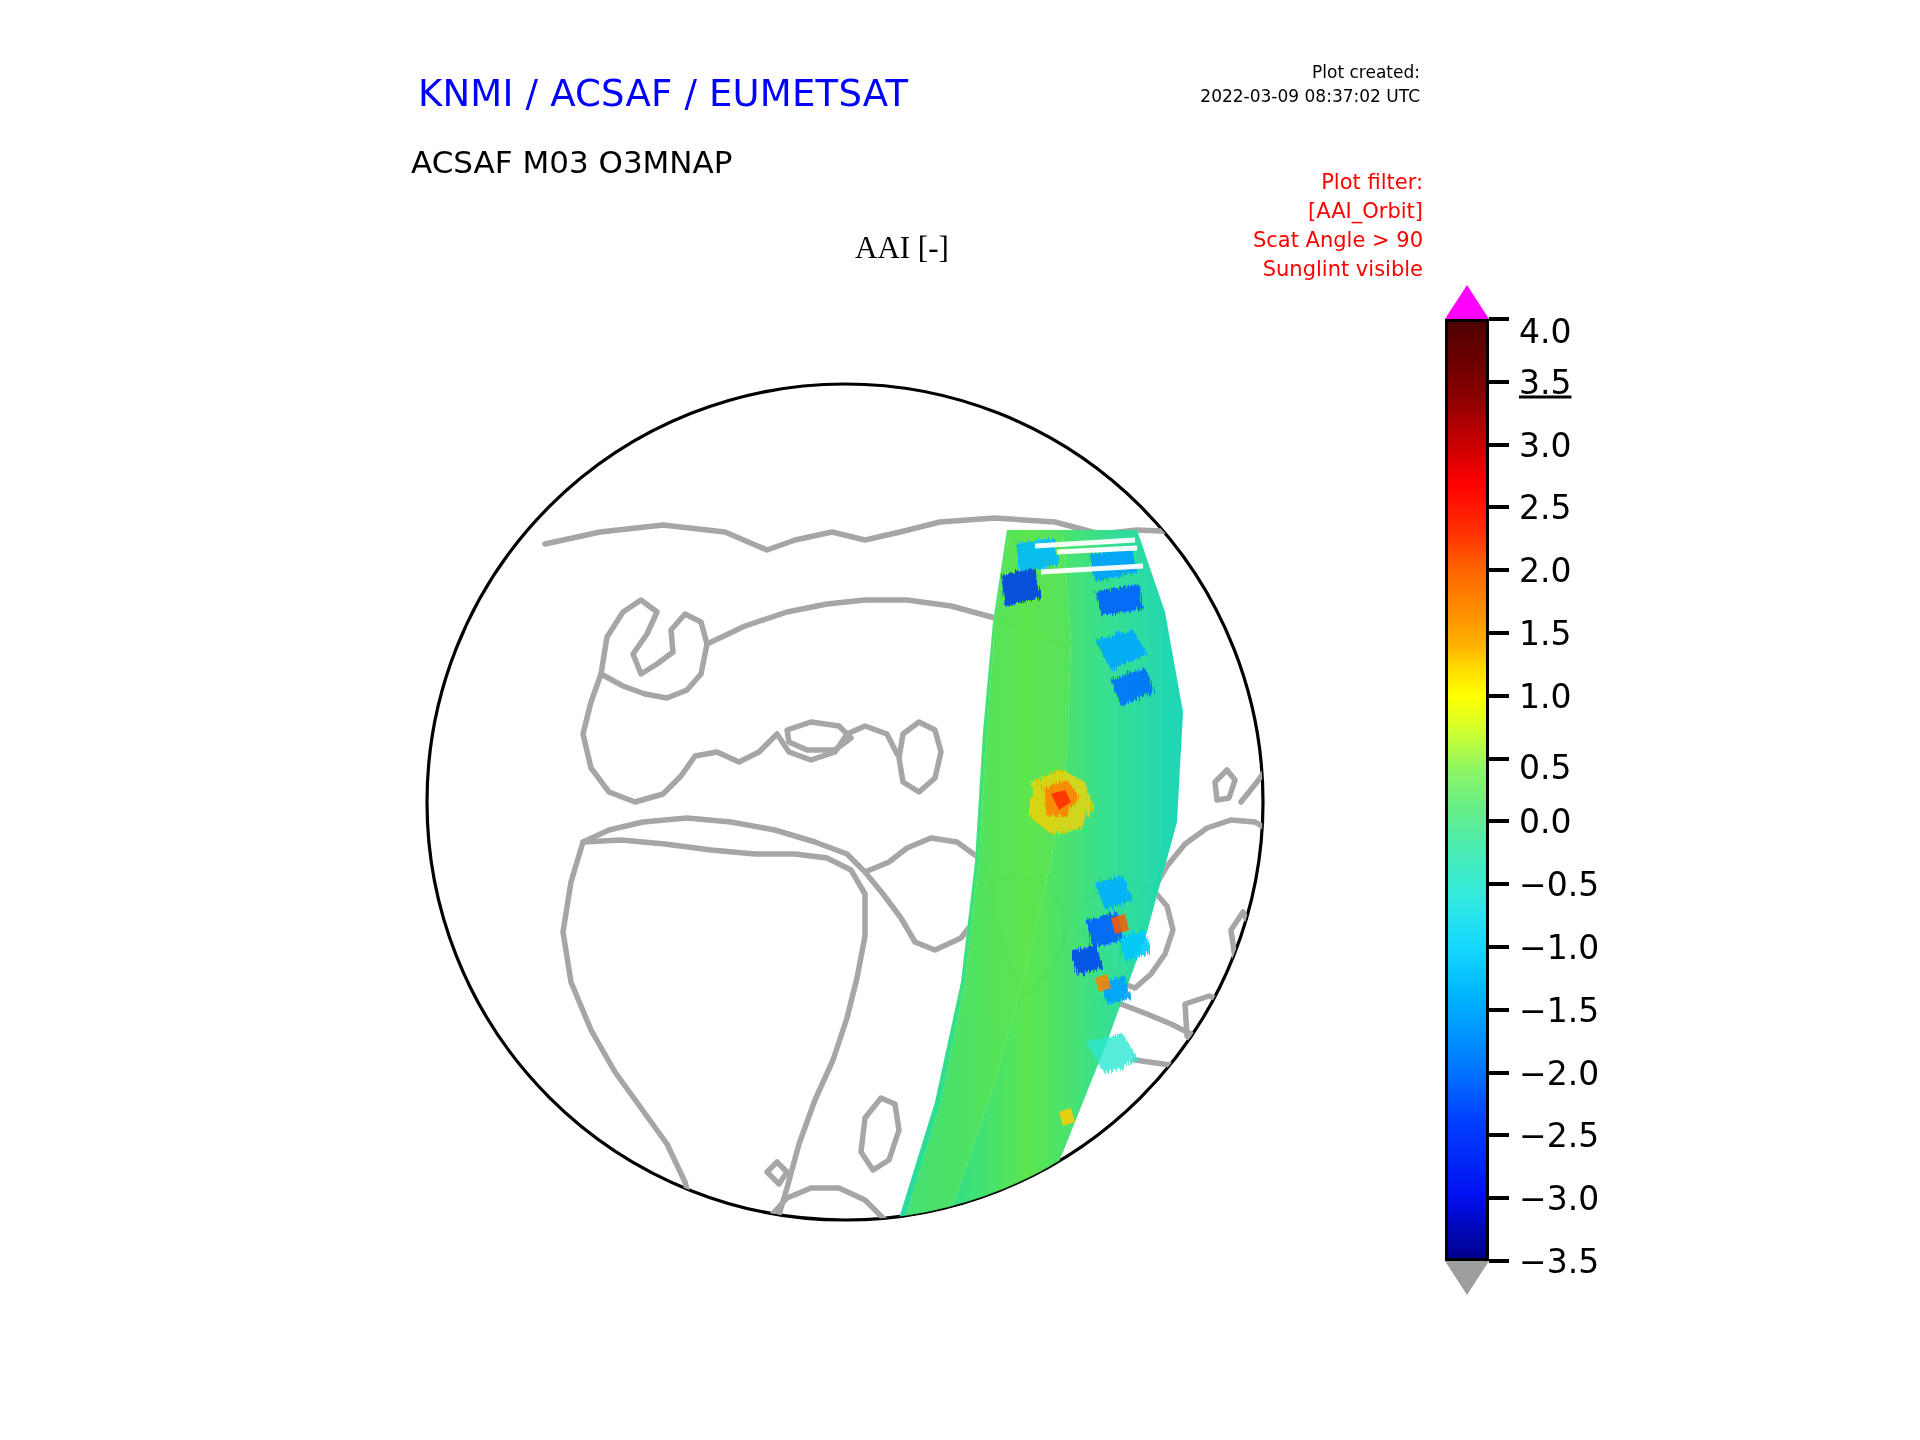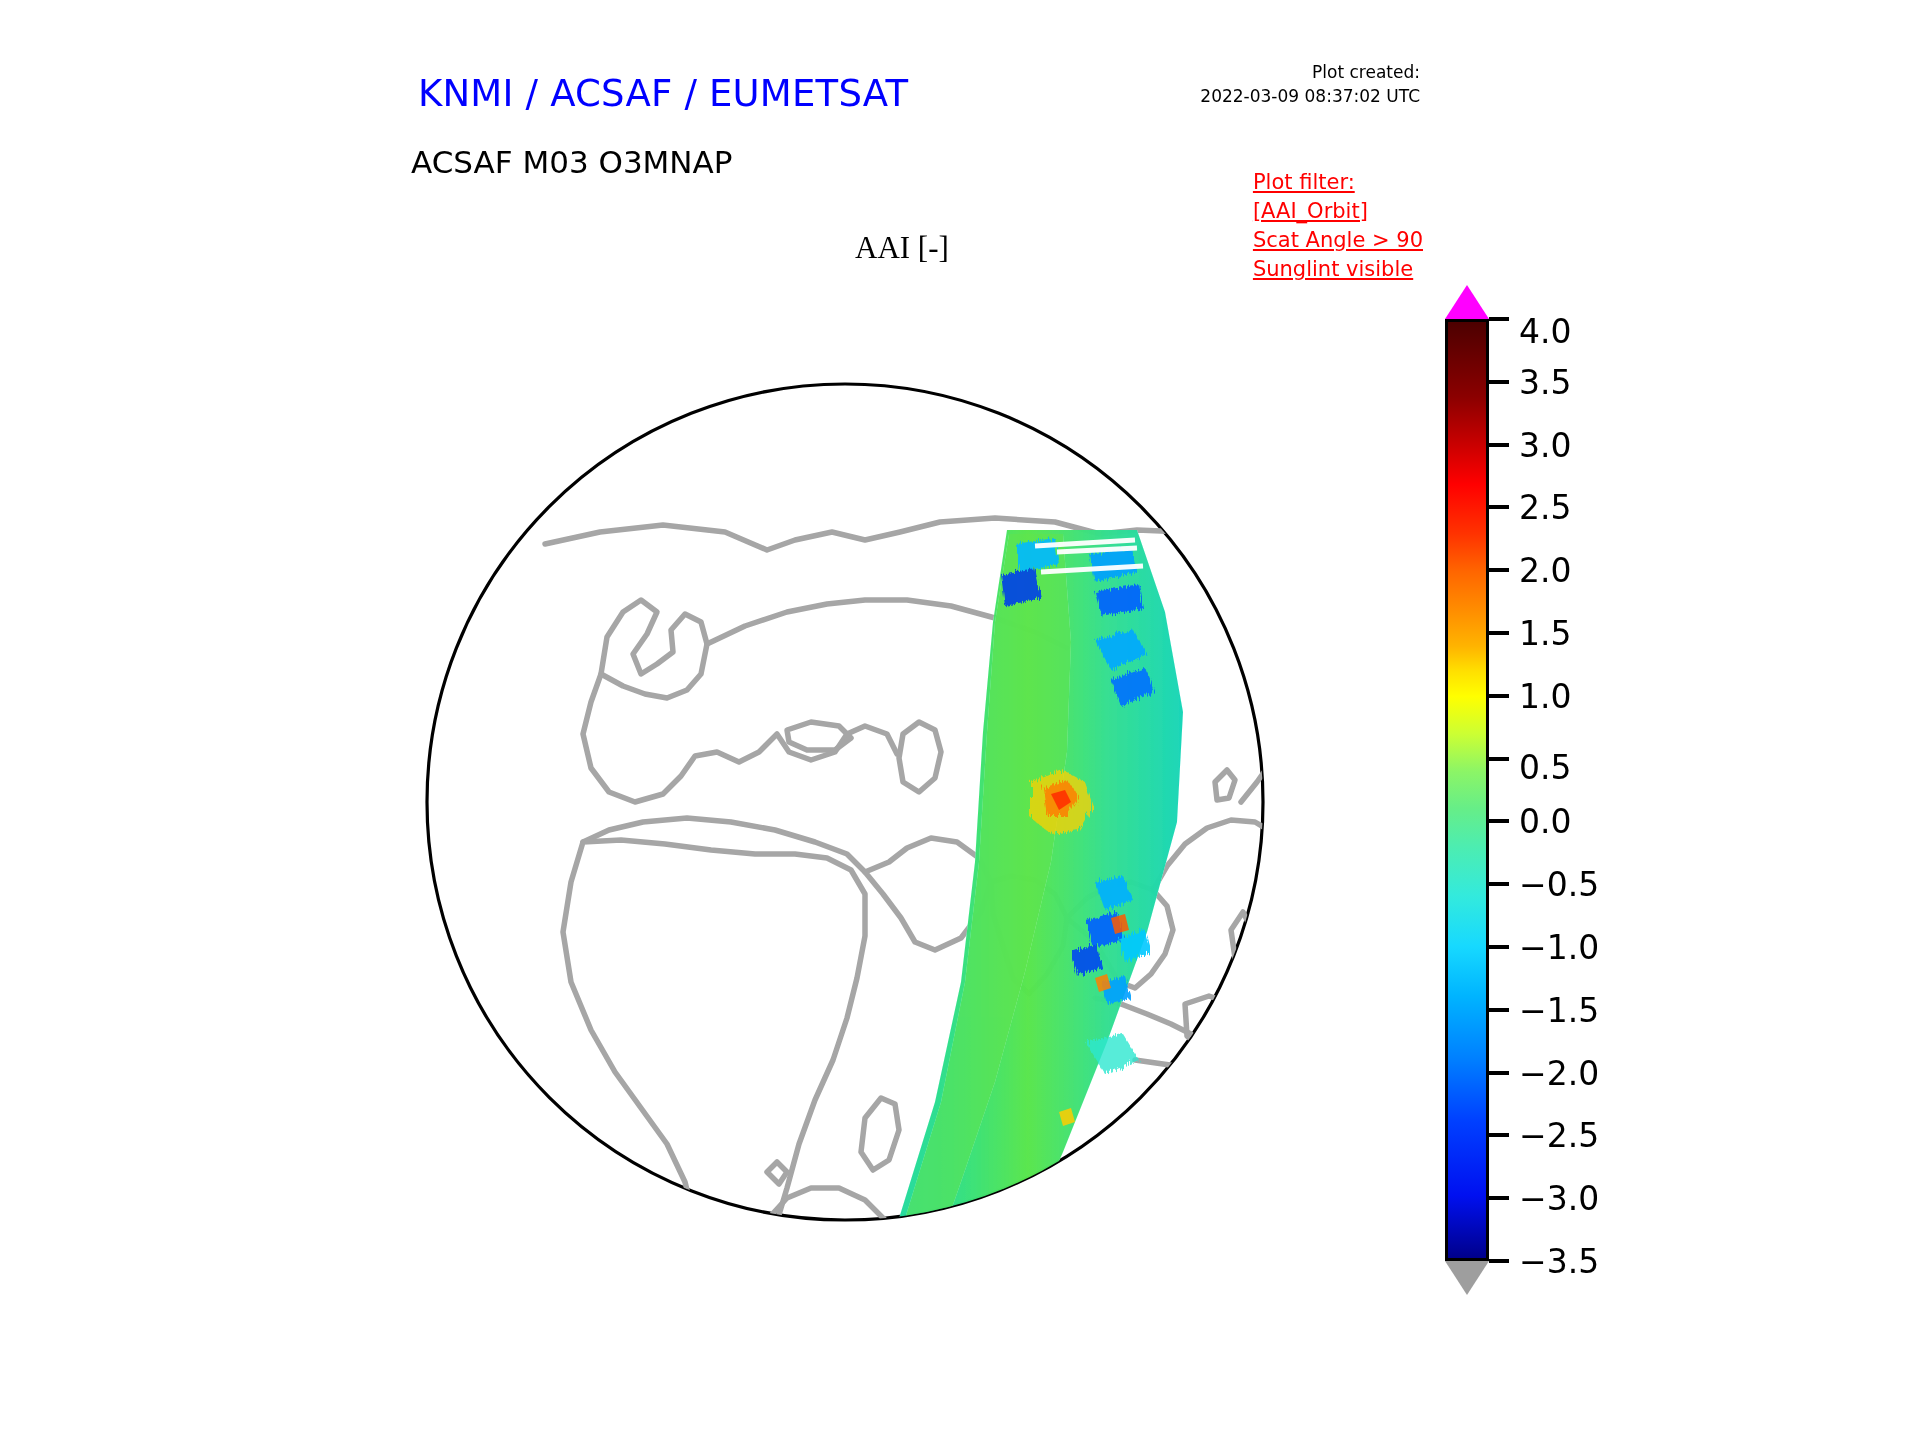--- a/index.html
+++ b/index.html
@@ -9,21 +9,21 @@
 
   .abs{position:absolute;}
 
   
   #org-title{left:418px;top:72px;font-size:37px;color:#0000ff;letter-spacing:.2px;white-space:nowrap;}
   #created-block{right:500px;top:60px;text-align:right;font-size:17px;line-height:24px;color:#000;white-space:nowrap;}
 
   #plot-title{left:411px;top:140px;font-size:31px;line-height:45px;color:#000;white-space:nowrap;}
   #quantity-title{left:855px;top:230px;font-size:31px;color:#000;white-space:nowrap;font-family:Liberation Serif, serif;}
 
-  #filter-block{right:497px;top:168px;text-align:left;font-size:21px;line-height:29px;color:#ff0000;white-space:nowrap;text-decoration:underline;}
+  #filter-block{right:497px;top:168px;text-align:right;font-size:21px;line-height:29px;color:#ff0000;white-space:nowrap;}
 
   
   #map-area{left:395px;top:282px;width:900px;height:1040px;}
   #map-svg{display:block;}
 
   
   #colorbar-group{left:1445px;top:285px;width:300px;height:1035px;}
   #cbar-arrow-top{
       position:absolute;left:0px;top:0px;width:0;height:0;
       border-left:22px solid transparent;border-right:22px solid transparent;
@@ -250,21 +250,21 @@
 <div class="abs" id="colorbar-group">
   <div id="cbar-arrow-top-outline"></div>
   <div id="cbar-arrow-top"></div>
   <div id="cbar-bar" style="background: linear-gradient(rgb(77, 0, 0) 0%, rgb(139, 0, 0) 8%, rgb(204, 0, 0) 13.33%, rgb(255, 0, 0) 17.33%, rgb(255, 51, 0) 22.67%, rgb(255, 102, 0) 26.67%, rgb(255, 140, 0) 30.67%, rgb(255, 180, 0) 34.67%, rgb(255, 224, 0) 37.33%, rgb(255, 255, 0) 40%, rgb(204, 255, 51) 44%, rgb(140, 245, 102) 48%, rgb(102, 238, 136) 52%, rgb(77, 237, 176) 56%, rgb(51, 234, 221) 61.33%, rgb(23, 217, 255) 66.67%, rgb(0, 180, 255) 72%, rgb(0, 128, 255) 78.67%, rgb(0, 64, 255) 85.33%, rgb(0, 16, 240) 93.33%, rgb(0, 0, 139) 100%);"></div>
   <div id="cbar-arrow-bottom-outline"></div>
   <div id="cbar-arrow-bottom"></div>
   <div id="cbar-ticks">
       <div class="cb-tick" style="top: 32px;"></div>
       <div class="cb-label" style="top: 46px;">4.0</div>
       <div class="cb-tick" style="top: 94.8px;"></div>
-      <div class="cb-label" style="top: 96.8px;">3.5</div>
+      <div class="cb-label" style="top: 96.8px; text-decoration: underline;">3.5</div>
       <div class="cb-tick" style="top: 157.6px;"></div>
       <div class="cb-label" style="top: 159.6px;">3.0</div>
       <div class="cb-tick" style="top: 220.4px;"></div>
       <div class="cb-label" style="top: 222.4px;">2.5</div>
       <div class="cb-tick" style="top: 283.2px;"></div>
       <div class="cb-label" style="top: 285.2px;">2.0</div>
       <div class="cb-tick" style="top: 346px;"></div>
       <div class="cb-label" style="top: 348px;">1.5</div>
       <div class="cb-tick" style="top: 408.8px;"></div>
       <div class="cb-label" style="top: 410.8px;">1.0</div>

